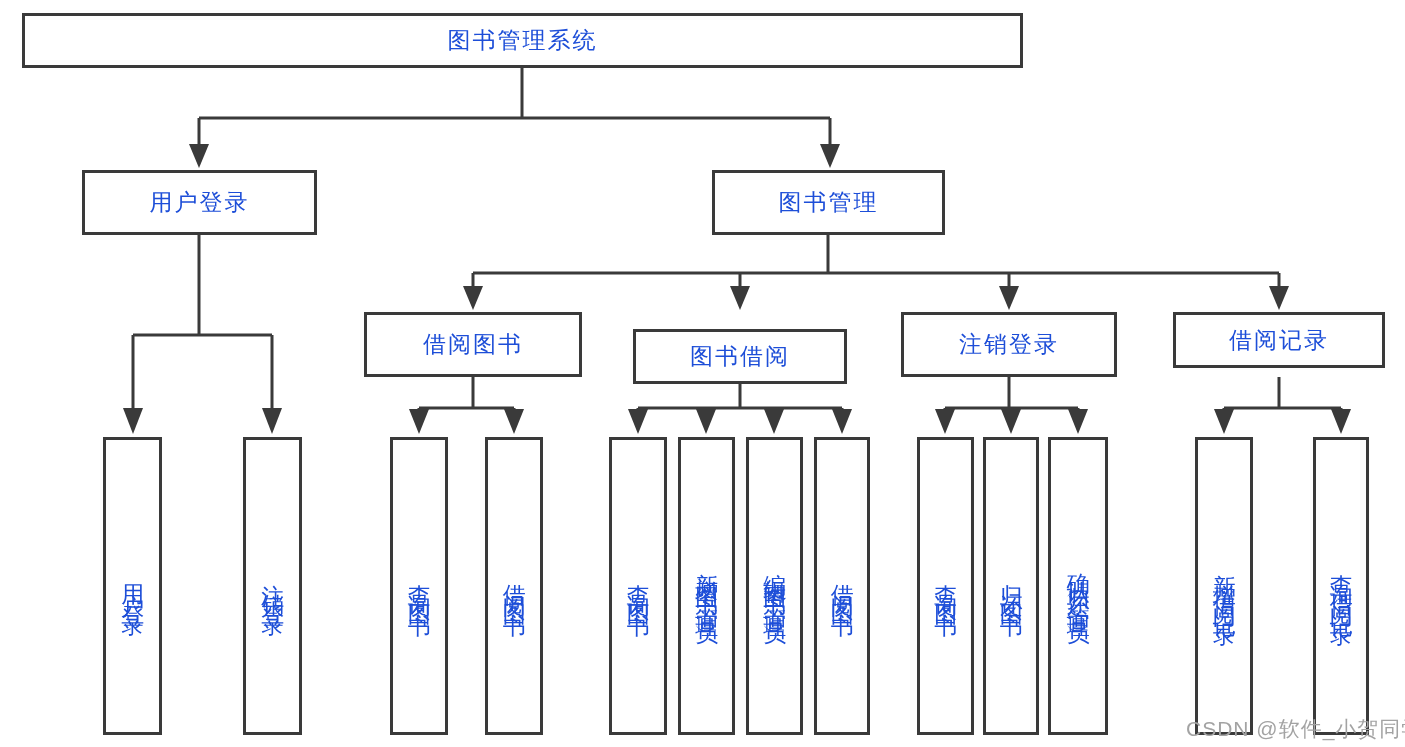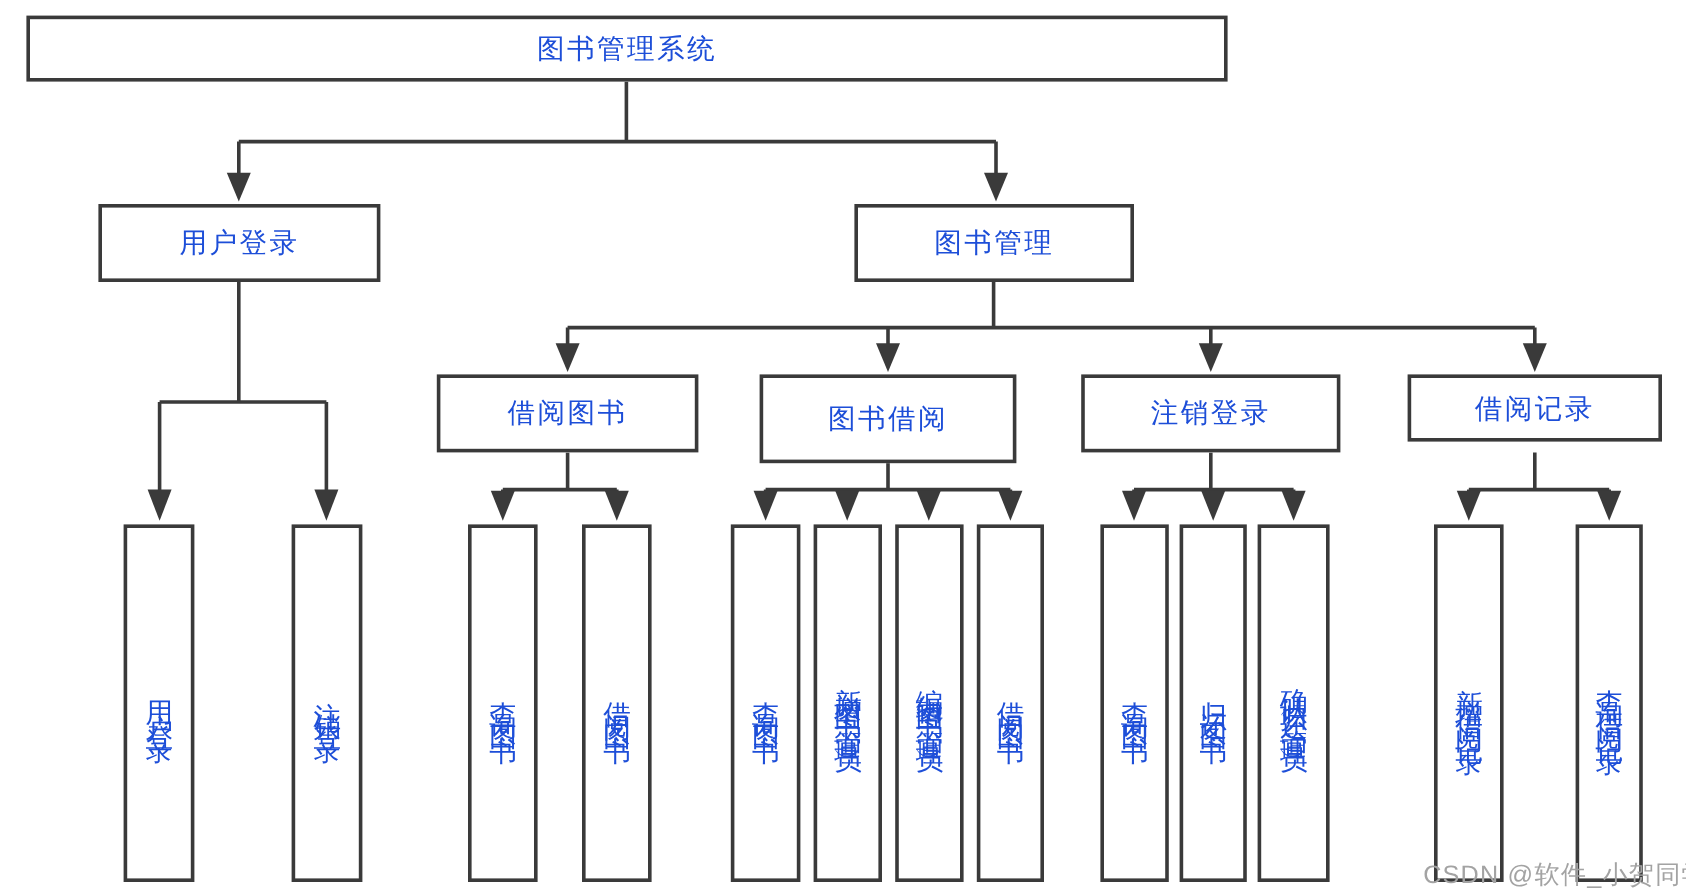--- a/index.html
+++ b/index.html
@@ -69,21 +69,21 @@
       <polygon points="1331,409 1351,409 1341,434"></polygon>
     </g>
   </svg>
 
   <div class="node h-node" style="left:22px;top:13px;width:1001px;height:55px">图书管理系统</div>
 
   <div class="node h-node" style="left:82px;top:170px;width:235px;height:65px">用户登录</div>
   <div class="node h-node" style="left:712px;top:170px;width:233px;height:65px">图书管理</div>
 
   <div class="node h-node" style="left:364px;top:312px;width:218px;height:65px">借阅图书</div>
-  <div class="node h-node" style="left:633px;top:312px;width:214px;height:74px">图书借阅</div>
+  <div class="node h-node" style="left:633px;top:329px;width:214px;height:55px">图书借阅</div>
   <div class="node h-node" style="left:901px;top:312px;width:216px;height:65px">注销登录</div>
   <div class="node h-node" style="left:1173px;top:312px;width:212px;height:56px">借阅记录</div>
 
   <div class="node v-node" style="left:103px;top:437px;width:59px;height:298px">用户登录</div>
   <div class="node v-node" style="left:243px;top:437px;width:59px;height:298px">注销登录</div>
 
   <div class="node v-node" style="left:390px;top:437px;width:58px;height:298px">查询图书</div>
   <div class="node v-node" style="left:485px;top:437px;width:58px;height:298px">借阅图书</div>
 
   <div class="node v-node" style="left:609px;top:437px;width:58px;height:298px">查询图书</div>

